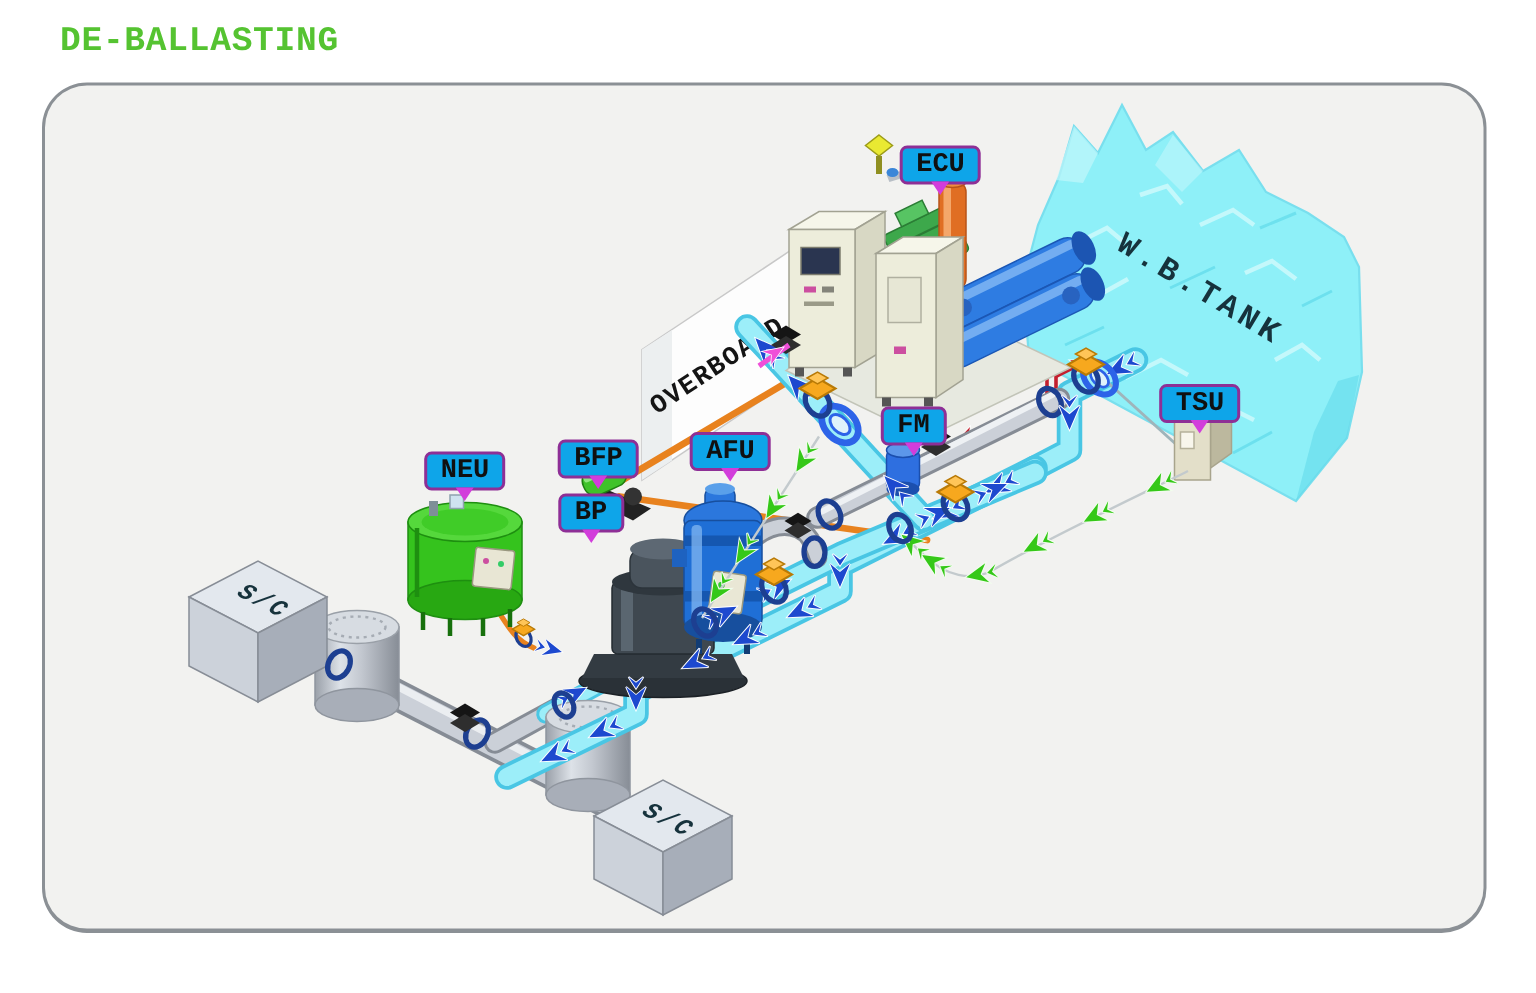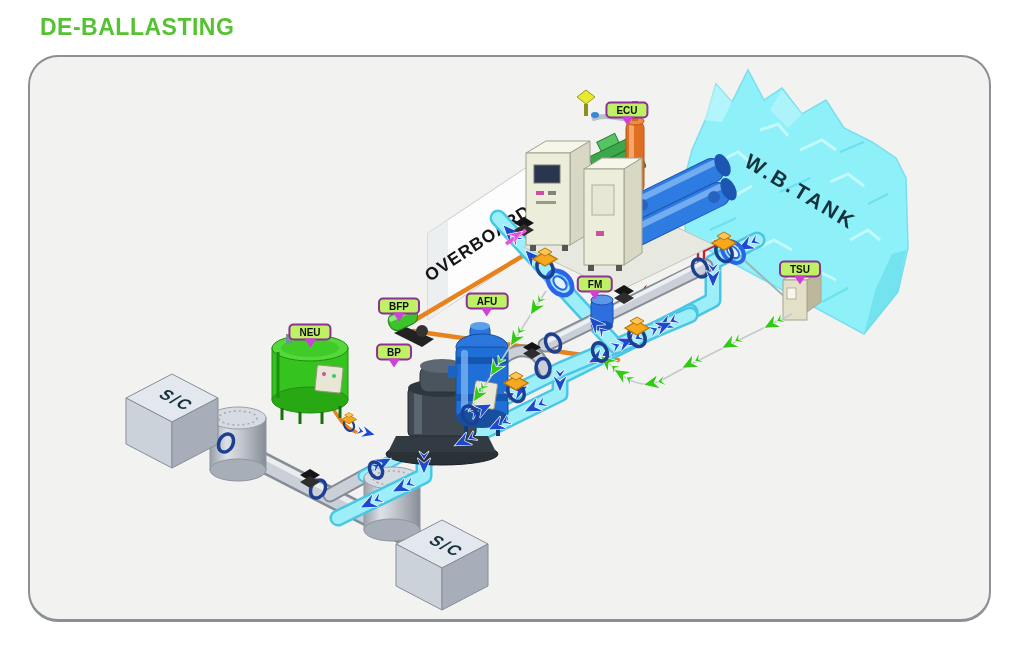--- a/index.html
+++ b/index.html
@@ -1,26 +1,26 @@
 <!DOCTYPE html>
 <html style="--title-green: #55c331; --panel-bg: #f2f2f0; --label-border: #8e2f96; --label-pointer: #d23ddb; --pipe-cyan: #9ceef9; --pipe-cyan-edge: #49c6e4; --arrow-blue: #1d49cf; --arrow-green: #35c818; --signal-red: #c41f2e; --sample-pink: #ef4fd8; --dosing-orange: #e8821e; --valve-orange: #f7a81e; --tank-cyan: #8ef0f8; --neu-green: #35c31d; --afu-blue: #1f6fd6; --ecu-cream: #ededdb; --bp-dark: #3f4850; --bfp-green: #3fc32a; --flange-navy: #1d3f91;"><head>
 <meta charset="utf-8">
 <style>
   html,body{margin:0;padding:0;background:#fff;}
   .stage{position:relative;width:1024px;height:662px;background:#fff;
-         font-family:Liberation Sans, sans-serif;overflow:hidden;}
+         font-family:Liberation Mono, monospace;overflow:hidden;}
   .title{position:absolute;left:40px;top:14px;font-size:23px;font-weight:bold;
          color:var(--title-green,#55c331);letter-spacing:.5px;}
   .panel{position:absolute;left:28px;top:55px;width:963px;height:567px;box-sizing:border-box;
          background:var(--panel-bg,#f2f2f0);border:2px solid #8b9095;border-bottom-width:3px;
          border-radius:30px;}
   svg.diagram{position:absolute;left:0;top:0;}
-  .callout{position:absolute;transform:translate(-50%,-50%);background:#bef264;
+  .callout{position:absolute;transform:translate(-50%,-50%);background:#0ea5e9;
          border:2px solid var(--label-border,#8e2f96);border-radius:5px;padding:1px 9px;
-         font-size:10px;font-weight:bold;color:#101010;z-index:3;white-space:nowrap;}
+         font-size:18px;font-weight:bold;color:#101010;z-index:3;white-space:nowrap;}
   .callout::after{content:"";position:absolute;left:50%;top:100%;transform:translateX(-50%);
          border:6px solid transparent;border-top:9px solid var(--label-pointer,#d23ddb);}
   
   .cy-o{fill:none;stroke:var(--pipe-cyan-edge,#49c6e4);stroke-width:17;stroke-linecap:round;stroke-linejoin:round;}
   .cy-i{fill:none;stroke:var(--pipe-cyan,#9ceef9);stroke-width:12;stroke-linecap:round;stroke-linejoin:round;}
   .sv-o{fill:none;stroke:#868c95;stroke-width:21;stroke-linecap:butt;stroke-linejoin:round;}
   .sv-i{fill:none;stroke:#cbd0d8;stroke-width:16;stroke-linecap:butt;stroke-linejoin:round;}
   .sv-h{fill:none;stroke:#eef1f4;stroke-width:5;opacity:.9;stroke-linecap:round;}
   .fm-o{fill:none;stroke:#868c95;stroke-width:15;stroke-linecap:round;}
   .fm-i{fill:none;stroke:#cbd0d8;stroke-width:11;stroke-linecap:round;}
@@ -369,19 +369,19 @@
     </g>
 
     <g>
       <line x1="506" y1="244" x2="526" y2="230" stroke="var(--sample-pink,#ef4fd8)" stroke-width="3.5"></line>
       <use href="#arrR" class="arrp" transform="translate(520,233) rotate(-33) scale(1.3)"></use>
     </g>
   </svg>
 
   <div class="callout" style="left:627px;top:110px"><span>ECU</span></div>
   <div class="callout" style="left:800px;top:269px"><span>TSU</span></div>
-  <div class="callout" style="left:595px;top:284px"><span>FM</span></div>
+  <div class="callout" style="left:609px;top:284px"><span>FM</span></div>
   <div class="callout" style="left:487px;top:301px"><span>AFU</span></div>
   <div class="callout" style="left:399px;top:306px"><span>BFP</span></div>
-  <div class="callout" style="left:394px;top:352px"><span>BP</span></div>
-  <div class="callout" style="left:310px;top:332px"><span>NEU</span></div>
+  <div class="callout" style="left:394px;top:342px"><span>BP</span></div>
+  <div class="callout" style="left:310px;top:314px"><span>NEU</span></div>
 
 </div>
 
 </body></html>

